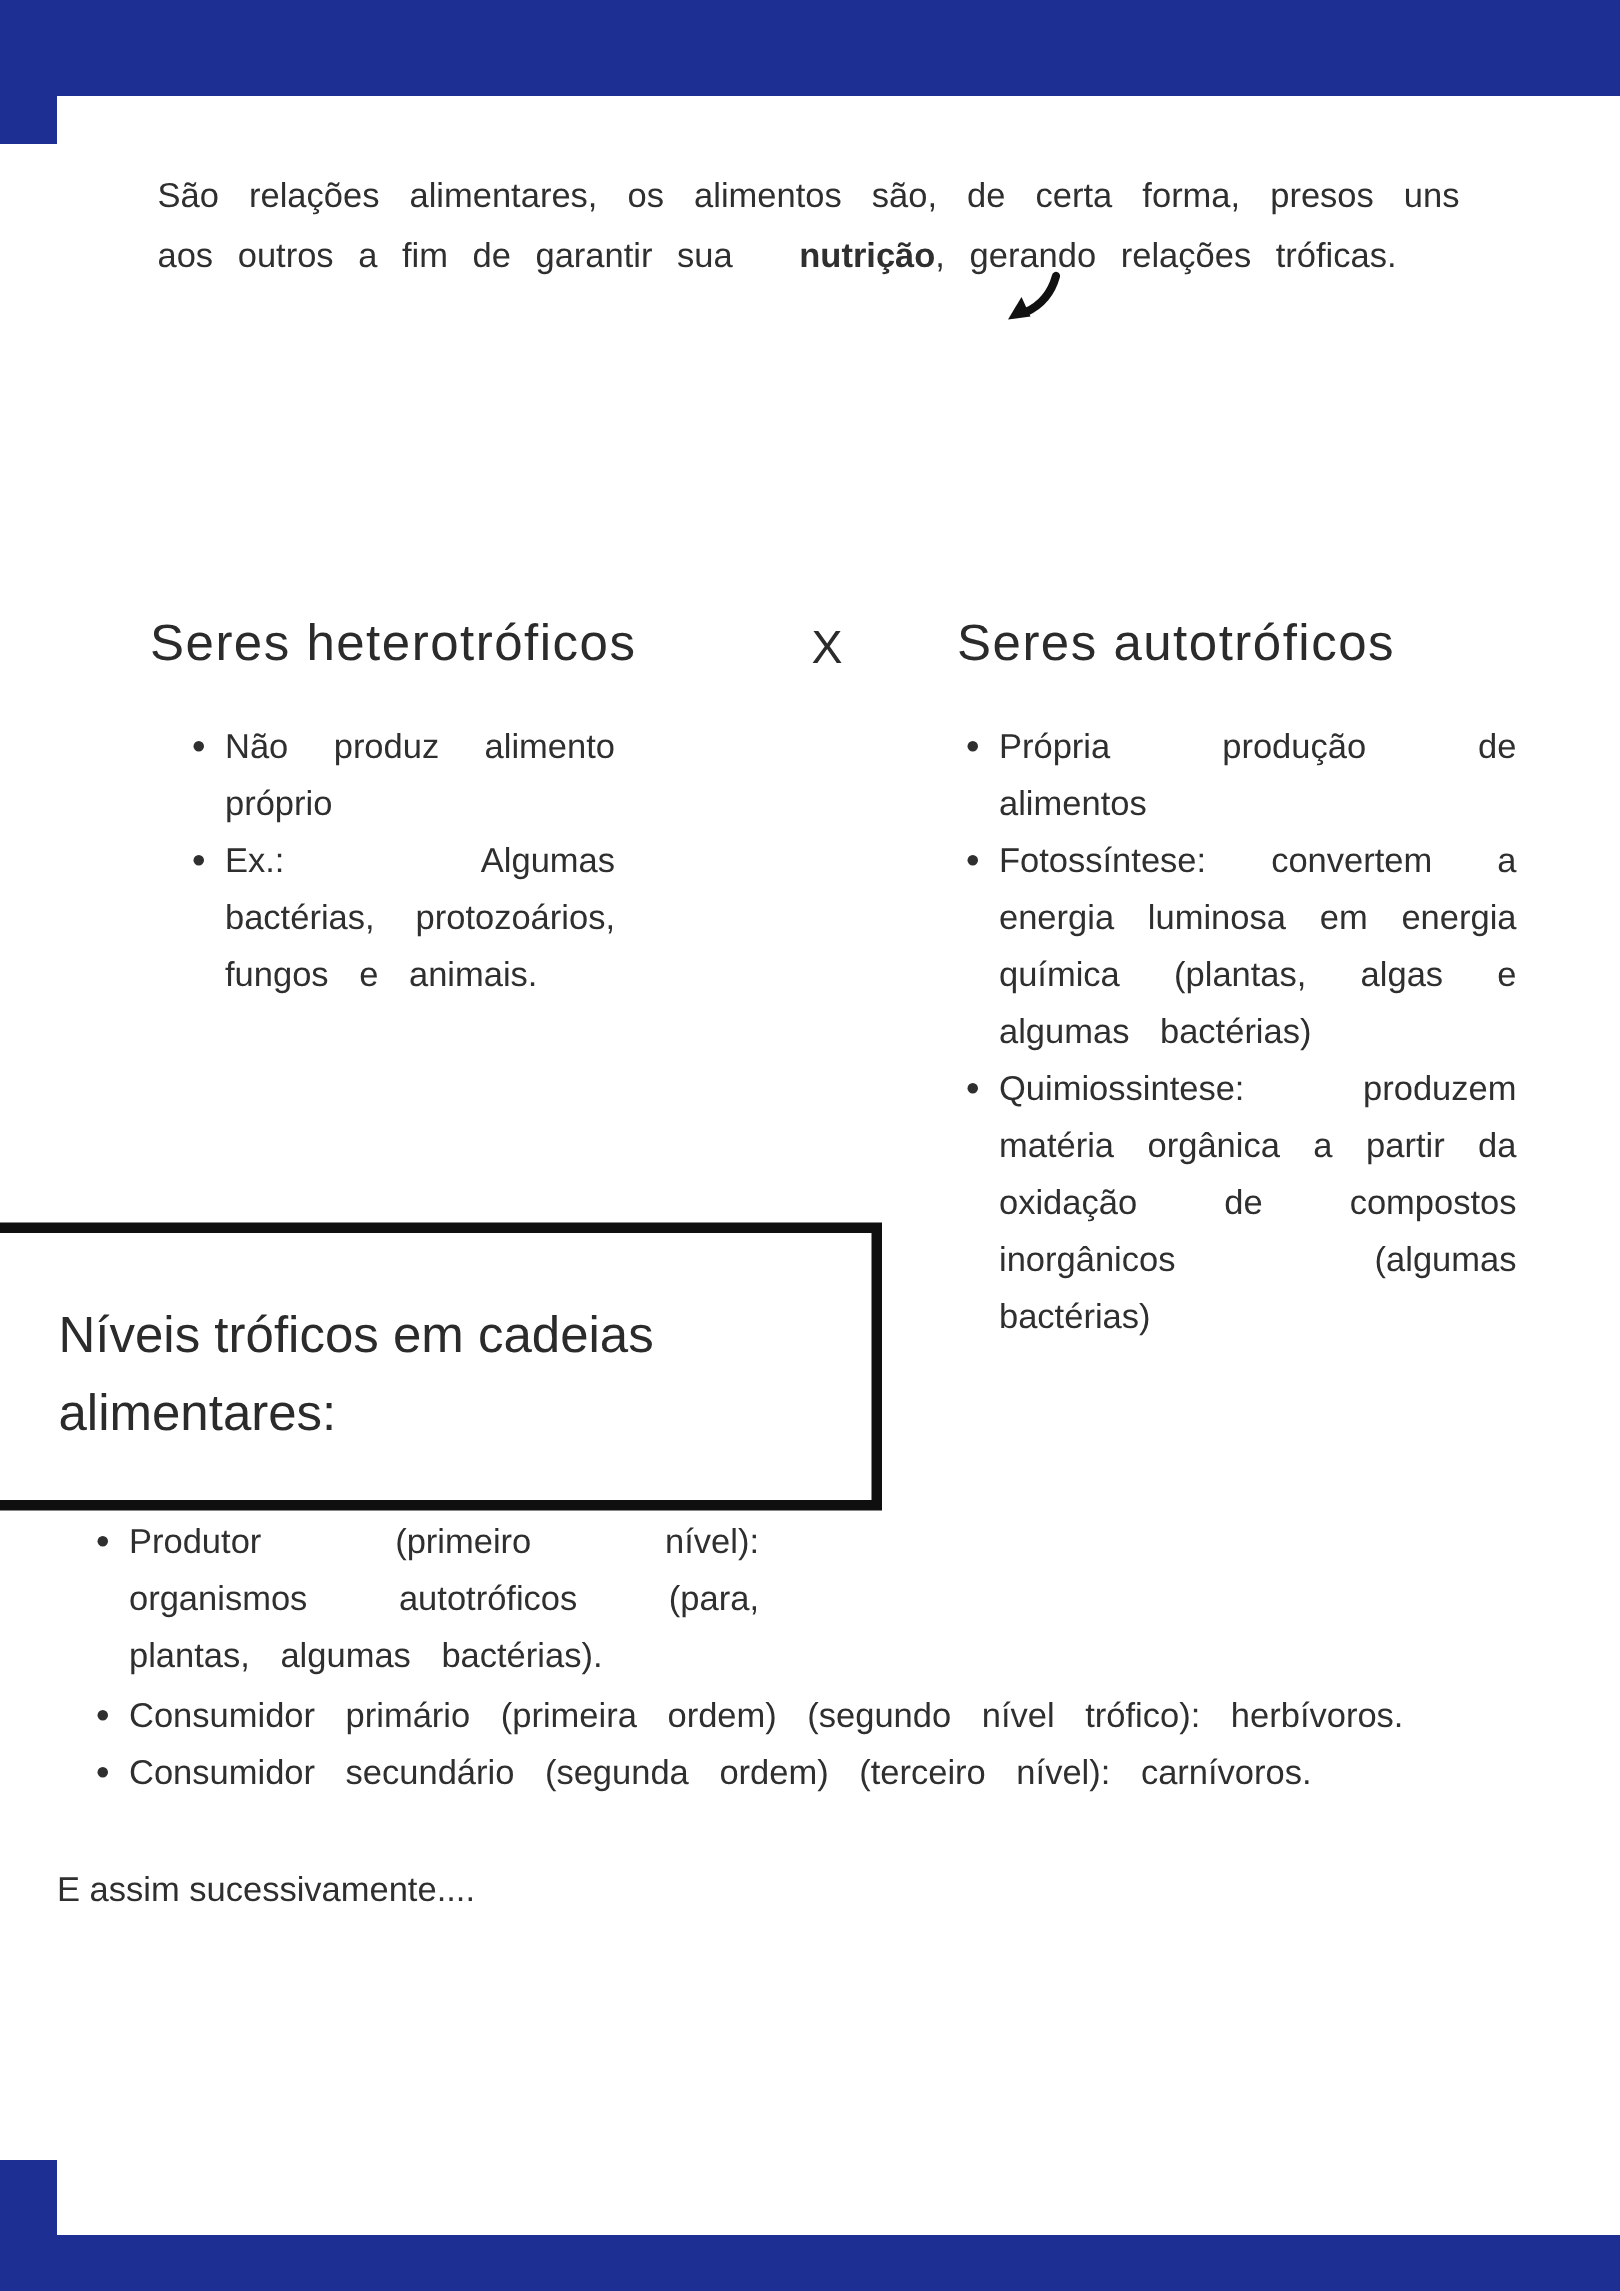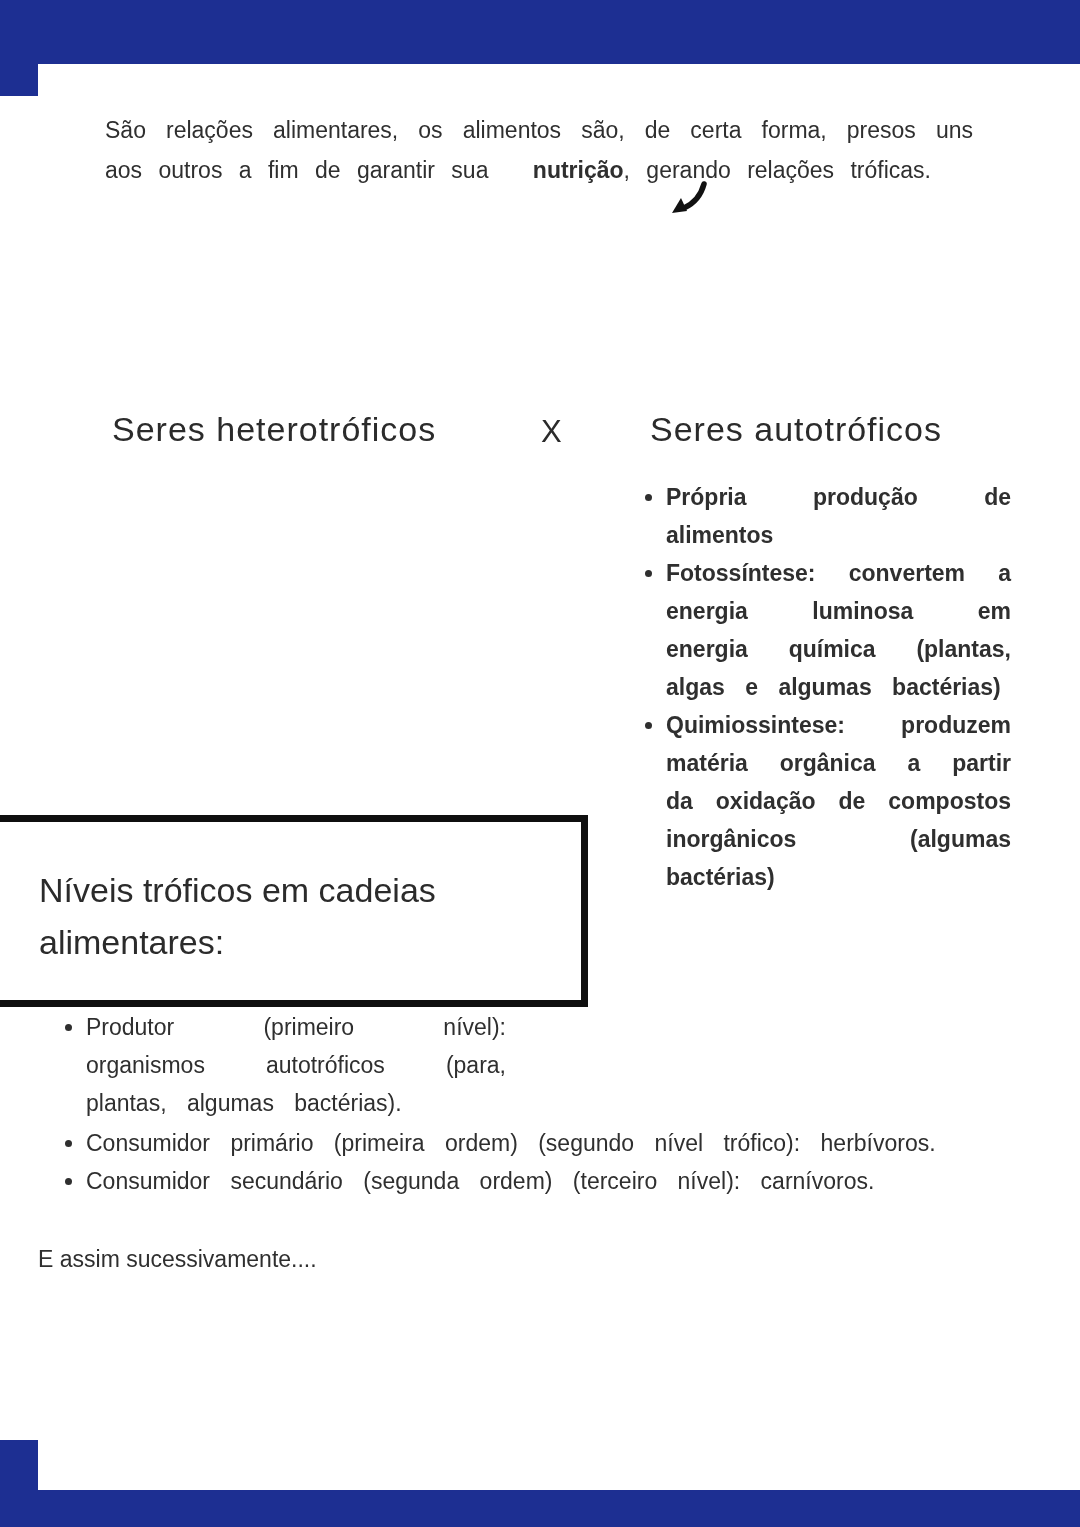--- a/index.html
+++ b/index.html
@@ -26,39 +26,39 @@
   }
   .intro b { font-weight: 700; margin-left: 28px; }
 
   .arrow-wrap { position: absolute; left: 666px; top: 180px; width: 44px; height: 42px; }
 
   .annotation {
     position: absolute; left: 556px; top: 221px; width: 415px;
     font-size: 17px; line-height: 27px; text-align: justify; word-spacing: 3px;
   }
 
-  .heading { position: absolute; font-size: 34px; font-weight: 400; letter-spacing: 1px; color: #2b2b2b; margin-left: 12px; }
+  .heading { position: absolute; font-size: 34px; font-weight: 400; letter-spacing: 1px; color: #2b2b2b; }
   .heading-left  { left: 100px; top: 410px; }
   .heading-right { left: 638px; top: 410px; }
   .x-sep { position: absolute; left: 541px; top: 414px; font-size: 31px; color: #2b2b2b; }
 
   ul.bullets { list-style: disc outside; }
   ul.bullets li { text-align: justify; }
 
   .ul-left {
     position: absolute; left: 122px; top: 478px; width: 288px; padding-left: 28px;
     font-size: 23px; line-height: 38px; word-spacing: 14px;
   }
   .ul-left li { width: 260px; }
 
   .ul-right {
     position: absolute; left: 638px; top: 478px; width: 373px; padding-left: 28px;
     font-size: 23px; line-height: 38px; word-spacing: 14px;
   }
-  .ul-right li { width: 345px; font-weight: bold; }
+  .ul-right li { width: 345px; }
 
   .trophic-box {
     position: absolute; left: -14px; top: 815px; width: 602px; height: 192px;
     border: 7px solid #0f0f0f; background: #ffffff;
   }
   .trophic-title {
     padding: 42px 18px 0 46px;
     font-size: 34px; line-height: 52px; font-weight: 400; color: #2b2b2b;
   }
 
@@ -101,20 +101,24 @@
       <path d="M38 4 C 35 15 29 23 18 28" stroke="#111111" stroke-width="5.5" fill="none" stroke-linecap="round"></path>
       <polygon points="6,33 21,31 15,18" fill="#111111"></polygon>
     </svg>
   </div>
 
 
   <h2 class="heading heading-left">Seres heterotróficos</h2>
   <div class="x-sep">X</div>
   <h2 class="heading heading-right">Seres autotróficos</h2>
 
+  <ul class="bullets ul-left">
+    <li>Não produz alimento próprio</li>
+    <li>Ex.: Algumas bactérias, protozoários, fungos e animais.</li>
+  </ul>
 
   <ul class="bullets ul-right">
     <li>Própria produção de alimentos</li>
     <li>Fotossíntese: convertem a energia luminosa em energia química (plantas, algas e algumas bactérias)</li>
     <li>Quimiossintese: produzem matéria orgânica a partir da oxidação de compostos inorgânicos (algumas bactérias)</li>
   </ul>
 
   <div class="trophic-box">
     <h2 class="trophic-title">Níveis tróficos em cadeias alimentares:</h2>
   </div>

